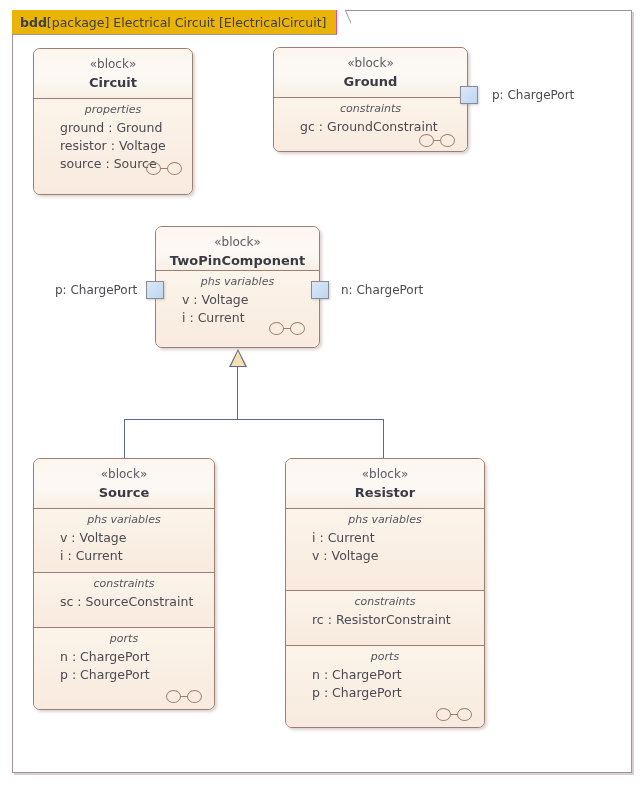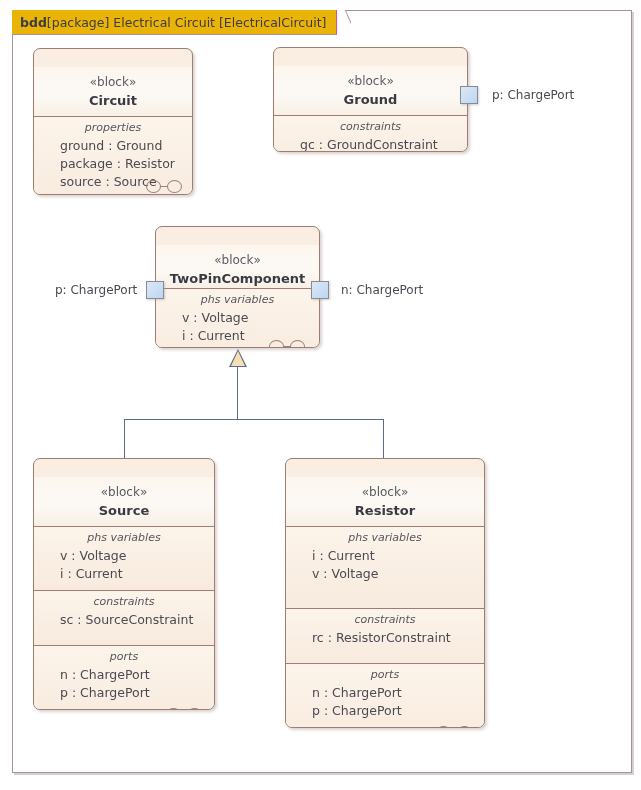--- a/index.html
+++ b/index.html
@@ -79,21 +79,20 @@
     background: #faeee2;
     box-shadow: 2px 2px 3px rgba(150,130,120,0.35);
     overflow: hidden;
   }
   .blk-header {
     box-sizing: border-box;
     text-align: center;
     padding-top: 7px;
     background: linear-gradient(to bottom, #fdf6ef 0%, #fcf9f5 55%, #f8f0e6 100%);
     border-bottom: 1px solid #9c7f72;
-    margin-top: 18px;
   }
   .stereotype {
     font-size: 12px;
     color: #5a5a62;
     line-height: 17px;
   }
   .blk-name {
     font-size: 13px;
     font-weight: bold;
     color: #3a3a44;
@@ -212,21 +211,21 @@
   <div class="frame-tab-corner" id="tab-corner" style="left: 337px;"></div>
 
   <div class="block" style="left:33px; top:48px; width:160px; height:147px;">
     <div class="blk-header" style="height:50px;">
       <div class="stereotype">«block»</div>
       <div class="blk-name">Circuit</div>
     </div>
     <div class="compartment last" style="height:96px;">
       <div class="comp-title">properties</div>
       <div class="comp-item">ground : Ground</div>
-      <div class="comp-item">package : Resistor</div>
+      <div class="comp-item">resistor : Voltage</div>
       <div class="comp-item">source : Source</div>
       <div class="oval-icon" style="right:10px; bottom:20px;">
         <div class="ov left"></div>
           <div class="bar"></div>
           <div class="ov right"></div>
       </div>
     </div>
   </div>
 
   <div class="block" style="left:273px; top:47px; width:195px; height:105px;">

